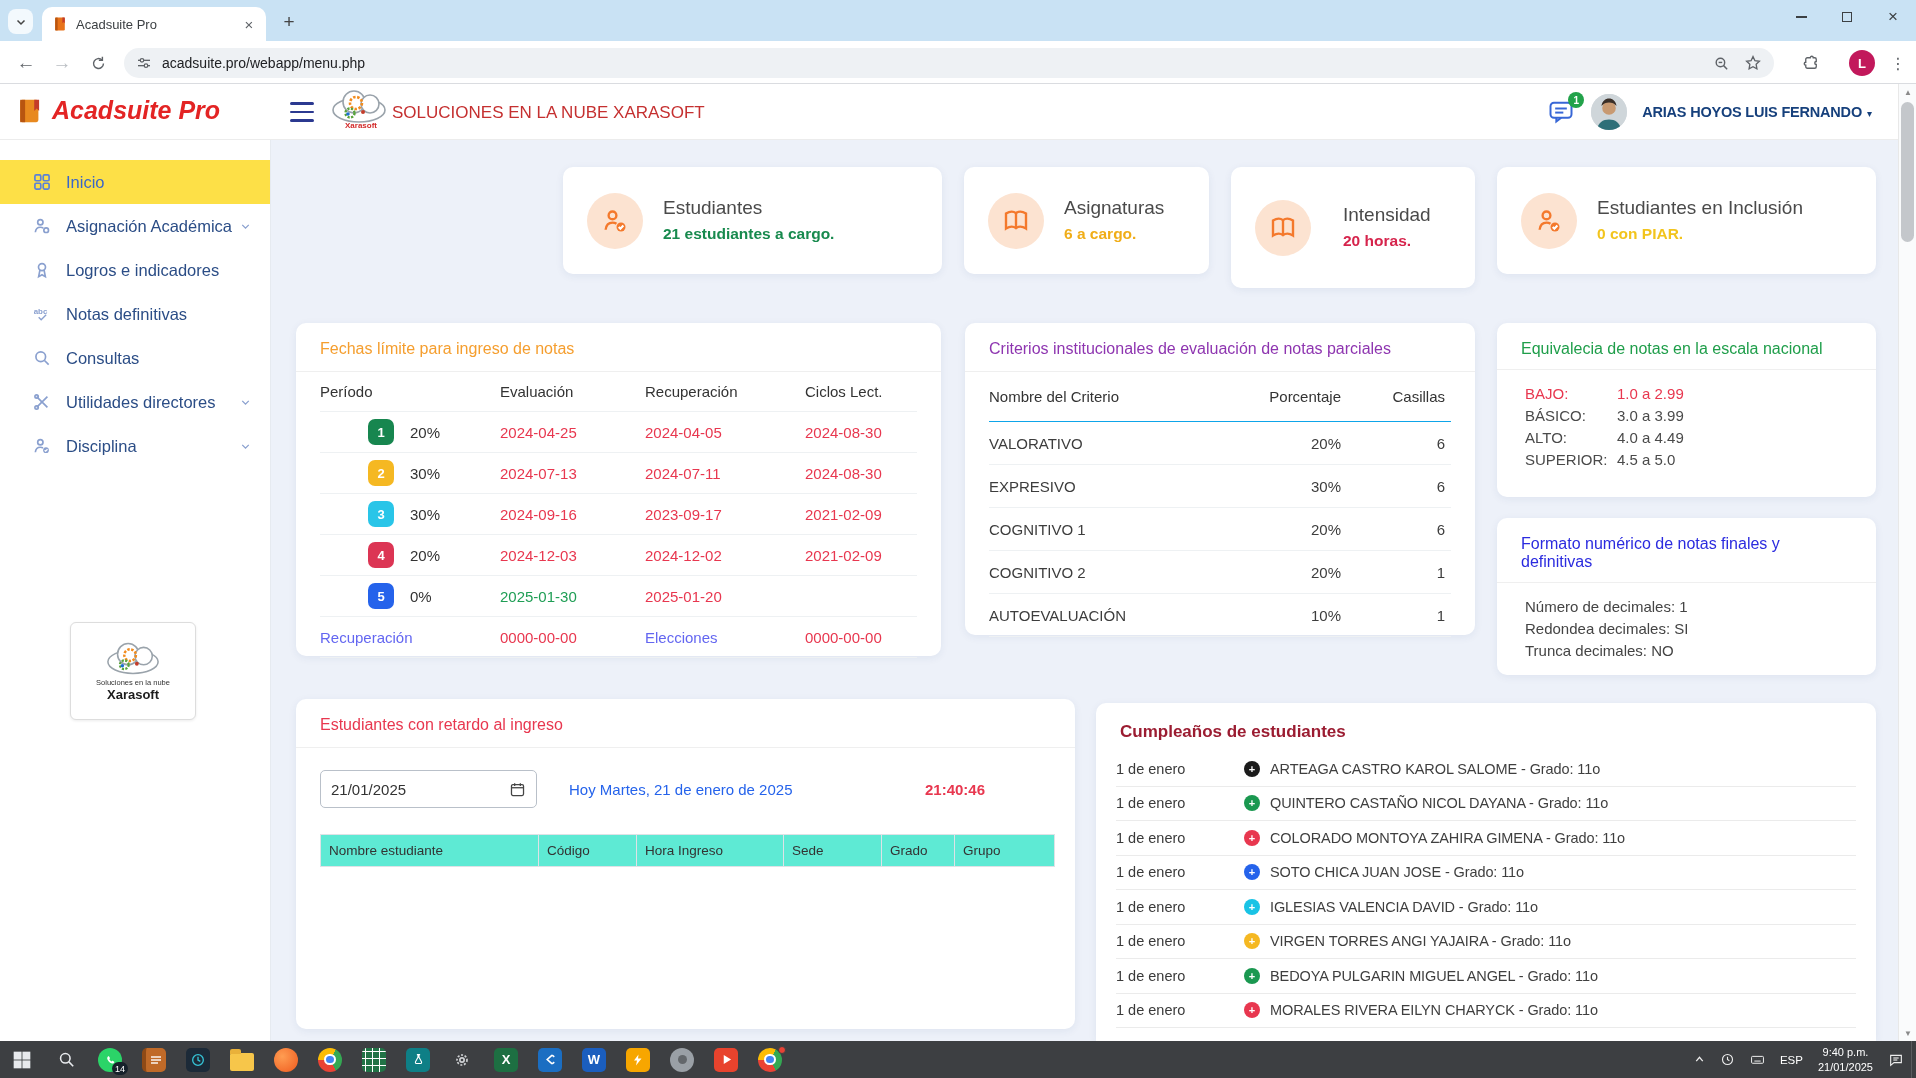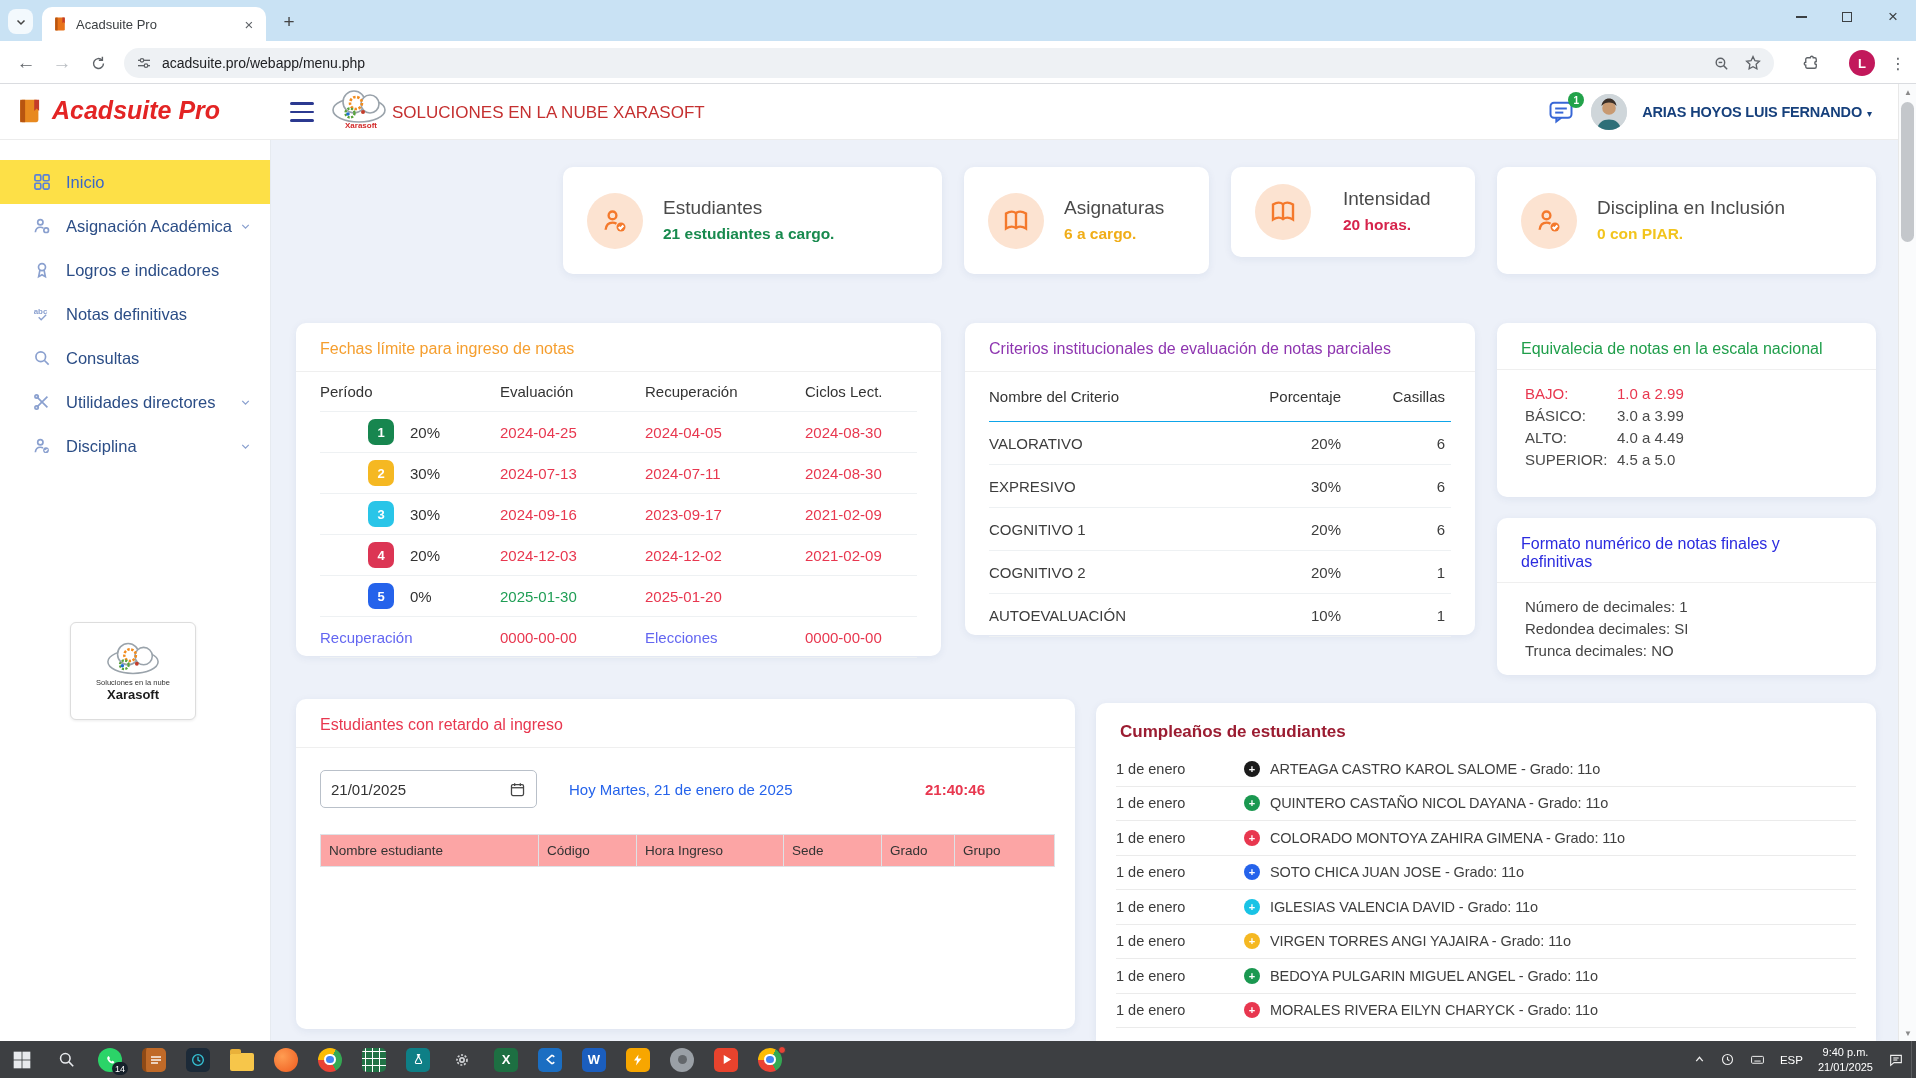--- a/index.html
+++ b/index.html
@@ -88,21 +88,21 @@
   .eq-row { display:flex; margin:0 28px; font-size:15px; height:22px; align-items:center; }
   .eq-label { width:92px; font-weight:500; }
   .nf-line { margin:0 28px; font-size:15px; color:#444; height:22px; display:flex; align-items:center; }
 
   
   #late-controls { display:flex; align-items:center; margin:22px 24px 0 24px; }
   #late-date { width:217px; height:38px; border:1px solid #b9c0c9; border-radius:5px; font-size:15px; color:#333; padding:0 10px; display:flex; align-items:center; justify-content:space-between; background:#fff; }
   #late-today { margin-left:32px; font-size:15px; color:#2563eb; font-weight:500; }
   #late-clock { margin-left:auto; margin-right:66px; font-size:15px; font-weight:bold; color:#e8374f;text-align:center; }
   #late-table { margin:26px 0 0 24px; border-collapse:collapse; }
-  #late-table th { border:1px solid #dee2e6; height:32px; font-size:13.5px; color:#333; font-weight:500; text-align:left; padding:0 8px; background:#fca5a5; }
+  #late-table th { border:1px solid #dee2e6; height:32px; font-size:13.5px; color:#333; font-weight:500; text-align:left; padding:0 8px; background:#5eead4; }
 
   
   .bd-row { display:flex; align-items:center; height:34.5px; margin:0 20px; border-bottom:1px solid #ebebeb; }
   .bd-date { width:128px; font-size:14.5px; color:#3a3a3a; }
   .bd-badge { width:16px; height:16px; border-radius:50%; color:#fff; font-size:11px; font-weight:bold; display:flex; align-items:center; justify-content:center; margin-right:10px; flex:none; }
   .bd-name { font-size:14.5px; color:#3f3f3f; font-weight:500; letter-spacing:-0.1px; }
 
   
   #scrollbar { position:absolute; left:1898px; top:84px; width:18px; height:957px; background:#fafbfc; border-left:1px solid #e8e8e8; }
   #sb-up, #sb-down { position:absolute; left:0; width:18px; height:16px; color:#8a8a8a; font-size:8px; display:flex; align-items:center; justify-content:center; }
@@ -374,21 +374,21 @@
           <svg width="30" height="30" viewBox="0 0 24 24" fill="none" stroke="currentColor" stroke-width="1.9">
             <path d="M4 6c3.2-2 5.8-2 8-.3 2.2-1.7 4.8-1.7 8 .3v12c-3.2-2-5.8-2-8-.3-2.2-1.7-4.8-1.7-8 .3z"></path>
             <line x1="12" y1="5.7" x2="12" y2="17.7"></line>
           </svg>
         </span>
       <div>
         <div class="stat-title">Asignaturas</div>
         <div class="stat-value" style="color: rgb(240, 173, 24);">6 a cargo.</div>
       </div>
     </div>
-    <div class="card stat" style="left:960px;top:27px;width:244px;height:90px;gap:32px;">
+    <div class="card stat" style="left:960px;top:27px;width:244px;height:121px;gap:32px;">
       <span class="stat-ico">
           <svg width="30" height="30" viewBox="0 0 24 24" fill="none" stroke="currentColor" stroke-width="1.9">
             <path d="M4 6c3.2-2 5.8-2 8-.3 2.2-1.7 4.8-1.7 8 .3v12c-3.2-2-5.8-2-8-.3-2.2-1.7-4.8-1.7-8 .3z"></path>
             <line x1="12" y1="5.7" x2="12" y2="17.7"></line>
           </svg>
         </span>
       <div>
         <div class="stat-title">Intensidad</div>
         <div class="stat-value" style="color: rgb(214, 36, 76);">20 horas.</div>
       </div>
@@ -396,21 +396,21 @@
     <div class="card stat" style="left:1226px;top:27px;width:379px;height:107px;">
       <span class="stat-ico">
           <svg width="30" height="30" viewBox="0 0 24 24" fill="none" stroke="currentColor" stroke-width="1.9">
             <circle cx="10" cy="7.5" r="3.1"></circle>
             <path d="M4.5 19c.4-3.8 2.7-5.7 5.5-5.7 1.2 0 2.3.3 3.2.9"></path>
             <circle cx="16.8" cy="16.8" r="3.6" fill="currentColor" stroke="none"></circle>
             <polyline points="15,16.8 16.3,18.1 18.7,15.6" stroke="#fff" stroke-width="1.7"></polyline>
           </svg>
         </span>
       <div>
-        <div class="stat-title">Disciplina en Inclusión</div>
+        <div class="stat-title">Estudiantes en Inclusión</div>
         <div class="stat-value" style="color: rgb(242, 196, 29);">0 con PIAR.</div>
       </div>
     </div>
 
     <div class="card" style="left:25px;top:183px;width:645px;height:333px;">
       <div class="panel-title" style="color: rgb(245, 158, 46);">Fechas límite para ingreso de notas</div>
       <div class="dl-head">
         <span class="dlc1">Período</span>
         <span class="dlc2">Evaluación</span>
         <span class="dlc3">Recuperación</span>

